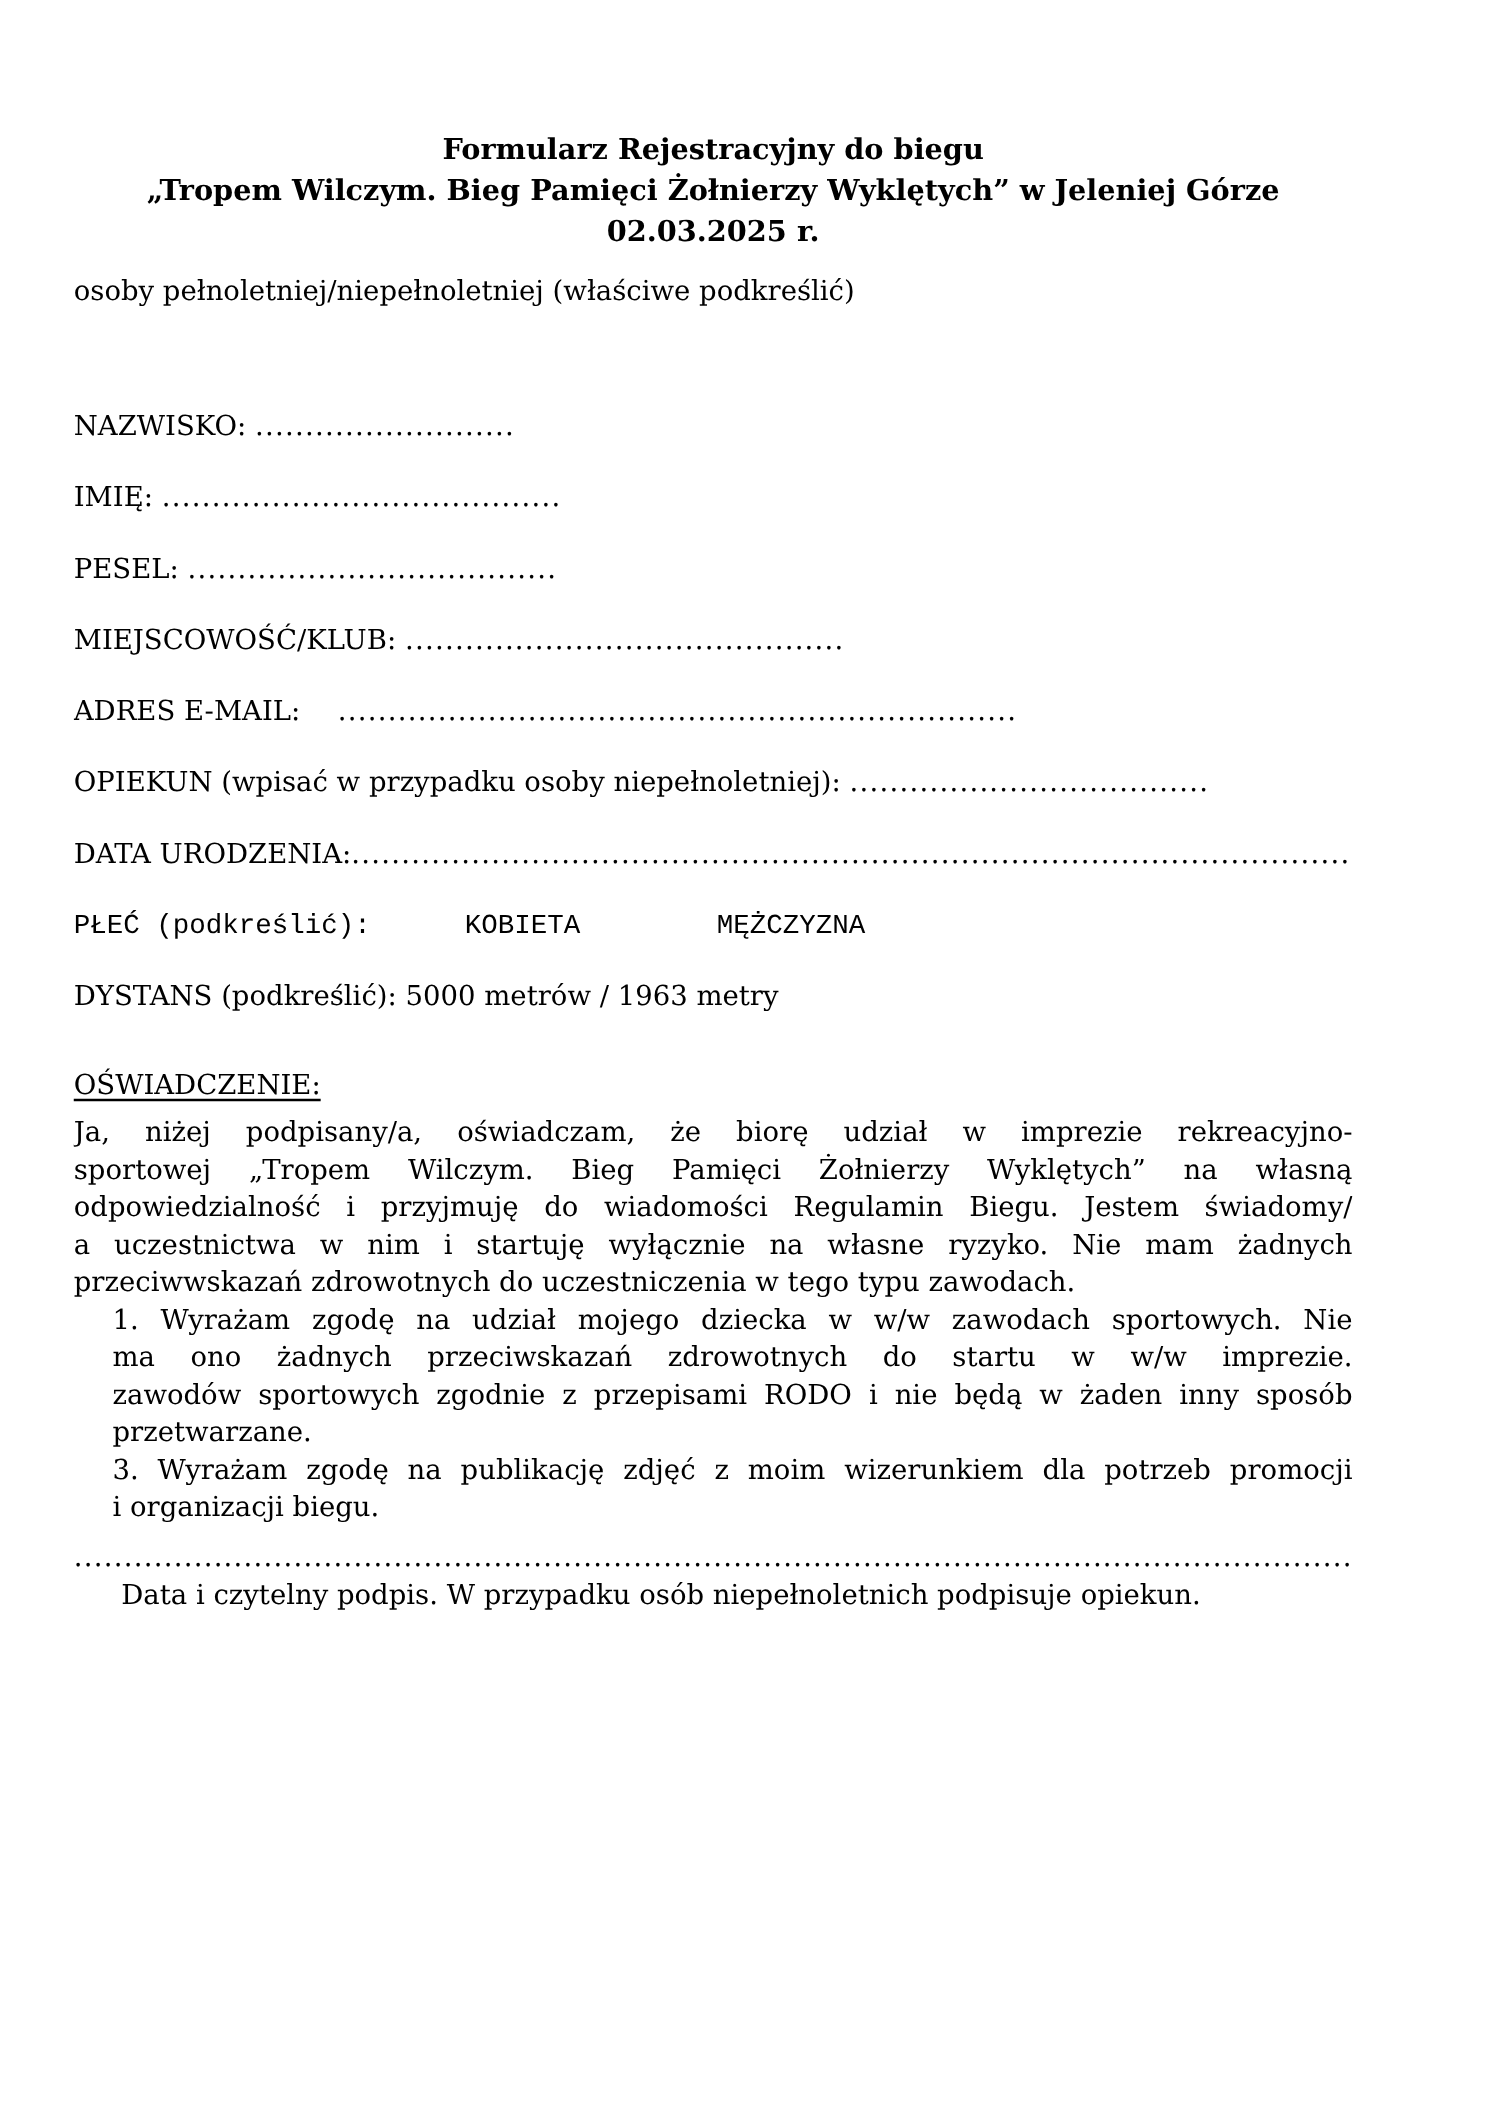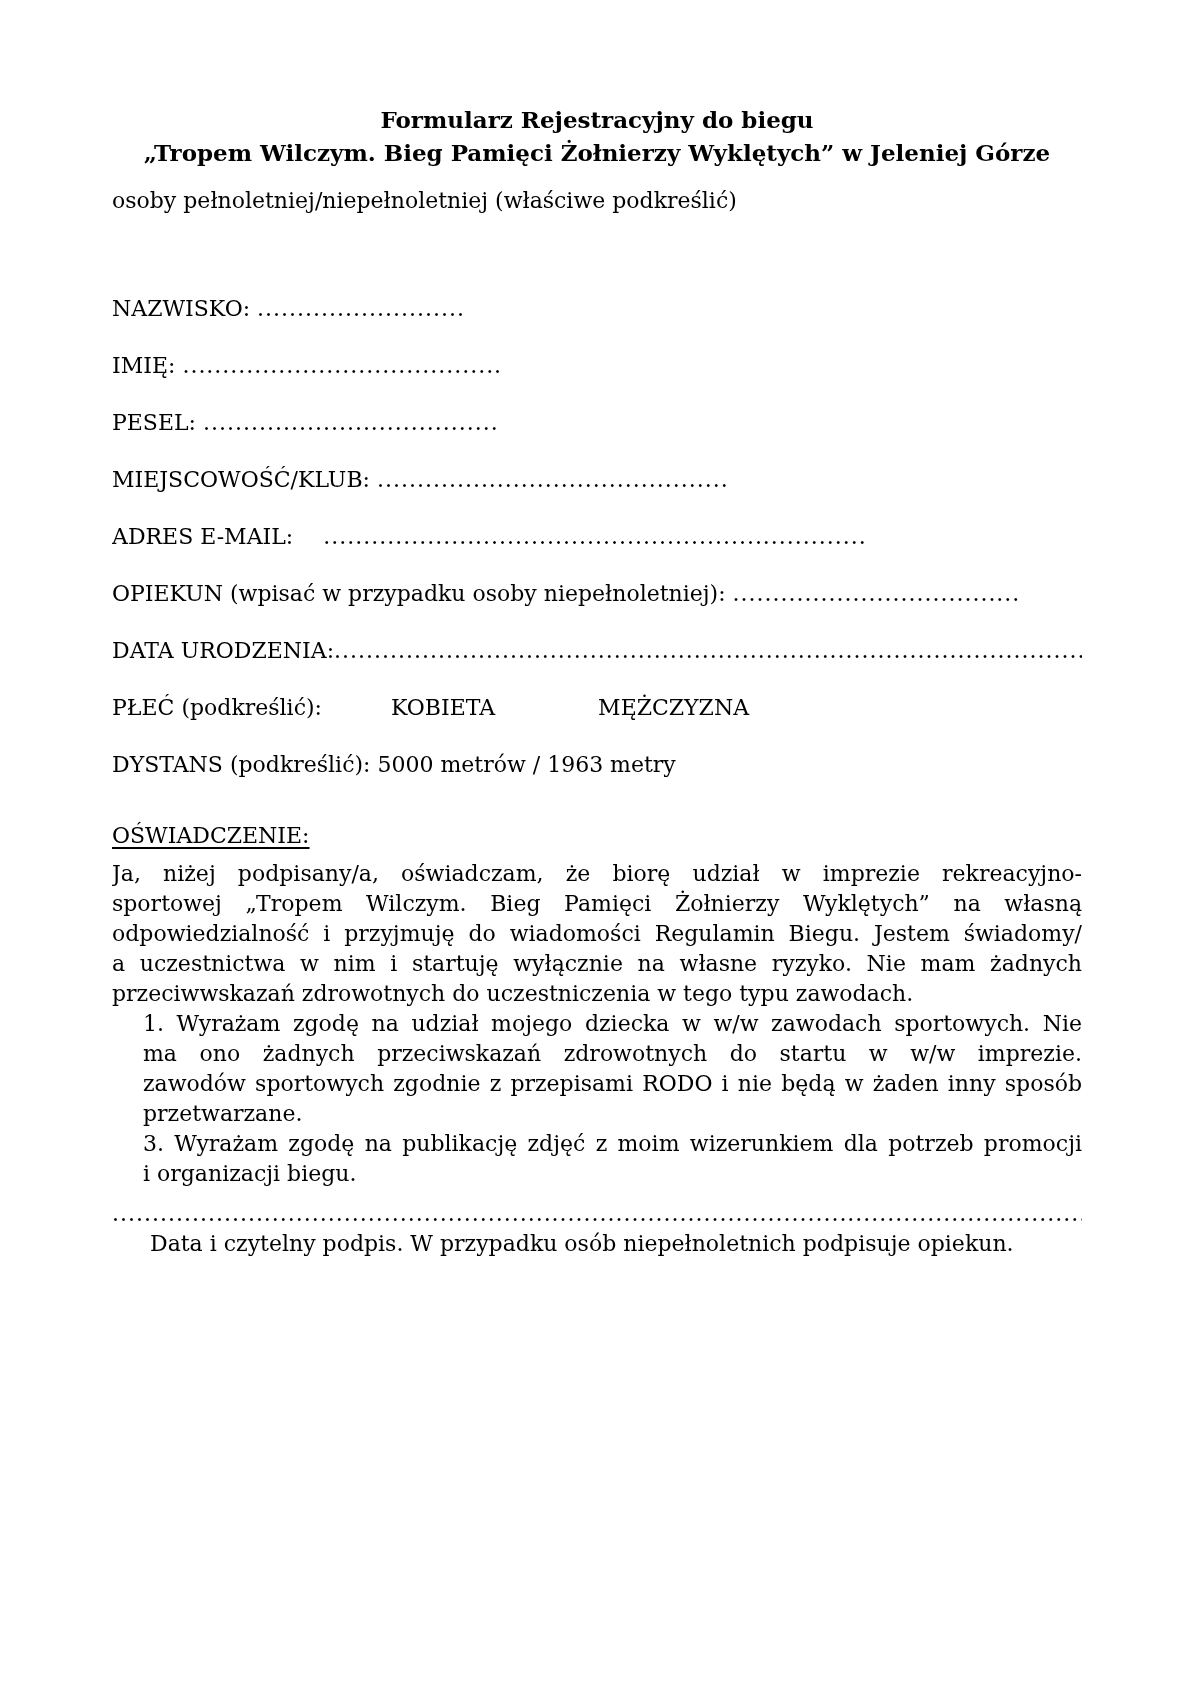--- a/index.html
+++ b/index.html
@@ -12,21 +12,21 @@
     height: 1684px;
     color: #000000;
     font-family: "DejaVu Serif", "Liberation Serif", serif;
     font-size: 22px;
     overflow: hidden;
   }
   .page {
     box-sizing: border-box;
     width: 1190px;
     height: 1261px;
-    padding: 103px 108px 0 112px;
+    padding: 103px 108px 0 59px;
   }
   .title-block {
     text-align: center;
     font-weight: bold;
     font-size: 23px;
     line-height: 33px;
   }
   .subtitle {
     text-align: left;
     margin-top: 17px;
@@ -43,20 +43,21 @@
   }
   .dots {
     letter-spacing: 1px;
   }
   .email-gap {
     display: inline-block;
     width: 30px;
   }
   .gender-row {
     margin-top: 14px;
+    font-family: Liberation Mono, monospace;
   }
   .opt-female { margin-left: 62px; }
   .opt-male   { margin-left: 96px; }
   .distance-row {
     margin-top: 6px;
   }
   .decl-heading {
     margin-top: 41px;
     line-height: 30px;
     text-decoration: underline;
@@ -93,20 +94,21 @@
   }
 </style>
 </head>
 <body>
 
 <div class="page">
 
   <div class="title-block">
     <div>Formularz Rejestracyjny do biegu</div>
     <div>„Tropem Wilczym. Bieg Pamięci Żołnierzy Wyklętych” w Jeleniej Górze</div>
+    <div>02.03.2025 r.</div>
   </div>
 
   <div class="subtitle">osoby pełnoletniej/niepełnoletniej (właściwe podkreślić)</div>
 
   <div class="fields">
 
     <div class="field-row">
       <span>NAZWISKO:</span>
       <span class="dots">..........................</span>
     </div>

